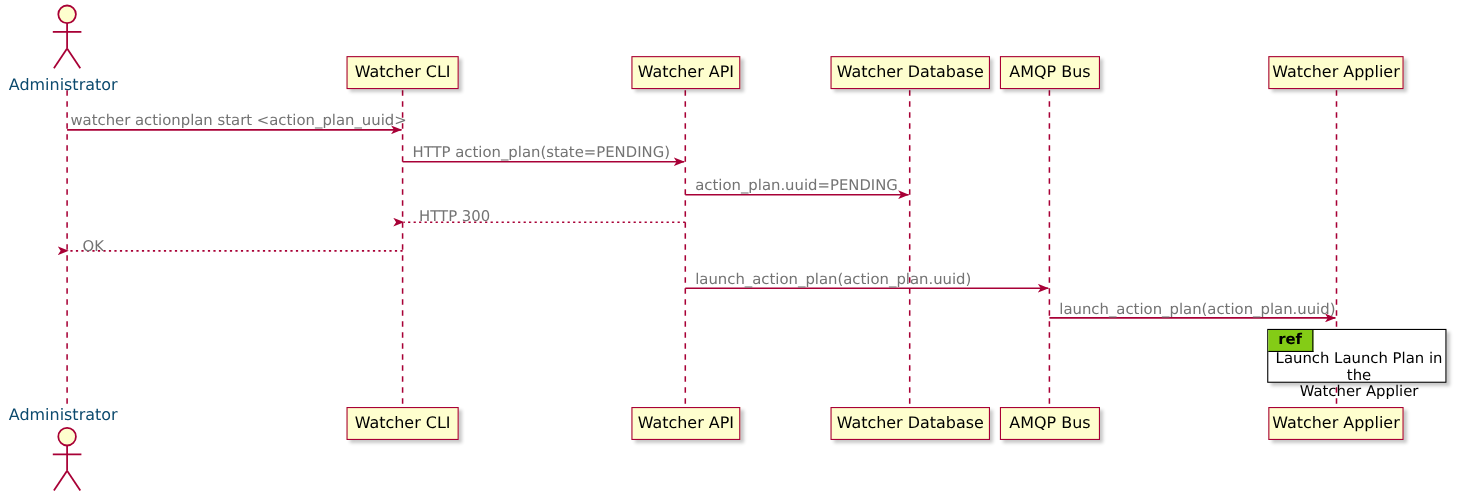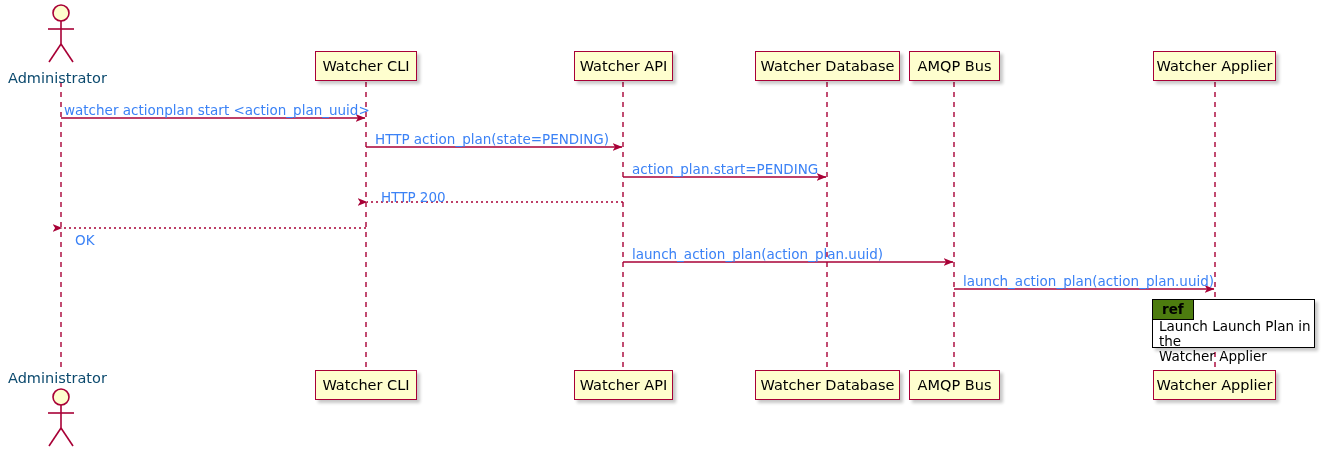--- a/index.html
+++ b/index.html
@@ -9,20 +9,21 @@
   }
   body {
     font-family: "DejaVu Sans", sans-serif;
   }
   #diagram {
     position: relative;
     width: 1330px;
     height: 456px;
     background: #FFFFFF;
     overflow: hidden;
+    text-align: center;
   }
   #svg-layer {
     position: absolute;
     left: 0;
     top: 0;
     width: 1330px;
     height: 456px;
   }
   .participant-box {
     position: absolute;
@@ -39,36 +40,36 @@
   }
   .actor-label {
     position: absolute;
     font-size: 14.5px;
     color: #0c4a6e;
     white-space: nowrap;
   }
   .msg-label {
     position: absolute;
     font-size: 13.5px;
-    color: #3b82f6;
+    color: #737373;
     white-space: nowrap;
   }
   .ref-frame {
     position: absolute;
     box-sizing: border-box;
     background: #FFFFFF;
     border: 1.5px solid #000000;
     box-shadow: 3px 3px 3px rgba(0,0,0,0.22);
   }
   .ref-tab {
     position: absolute;
     left: 0;
     top: 0;
     box-sizing: border-box;
-    background: #4d7c0f;
+    background: #84cc16;
     border-right: 1.5px solid #000000;
     border-bottom: 1.5px solid #000000;
     font-weight: bold;
     font-size: 13.5px;
     padding: 1px 9px 2px 9px;
     color: #000000;
   }
   .ref-body {
     position: absolute;
     font-size: 13.5px;
@@ -158,23 +159,23 @@
       <div class="participant-box" style="left: 1153px; top: 370px; width: 123px; height: 30px;">
         <span>Watcher Applier</span>
       </div>
     </div>
 
   <div id="labels-layer">
       <div class="actor-label" style="left: 8px; top: 70px;">Administrator</div>
       <div class="actor-label" style="left: 8px; top: 370px;">Administrator</div>
       <div class="msg-label" style="left: 64px; top: 102px;">watcher actionplan start &lt;action_plan_uuid&gt;</div>
       <div class="msg-label" style="left: 375px; top: 131px;">HTTP action_plan(state=PENDING)</div>
-      <div class="msg-label" style="left: 632px; top: 161px;">action_plan.start=PENDING</div>
-      <div class="msg-label" style="left: 381px; top: 189px;">HTTP 200</div>
-      <div class="msg-label" style="left: 75px; top: 232px;">OK</div>
+      <div class="msg-label" style="left: 632px; top: 161px;">action_plan.uuid=PENDING</div>
+      <div class="msg-label" style="left: 381px; top: 189px;">HTTP 300</div>
+      <div class="msg-label" style="left: 75px; top: 216px;">OK</div>
       <div class="msg-label" style="left: 632px; top: 246px;">launch_action_plan(action_plan.uuid)</div>
       <div class="msg-label" style="left: 963px; top: 273px;">launch_action_plan(action_plan.uuid)</div>
     </div>
 
   <div class="ref-frame" id="ref-frame" style="left: 1152px; top: 299px; width: 163px; height: 49px;">
     <div class="ref-tab" id="ref-tab">ref</div>
     <div class="ref-body" id="ref-body" style="left: 6px; top: 19px; width: 153px;">Launch Launch Plan in the
 Watcher Applier</div>
   </div>
 

